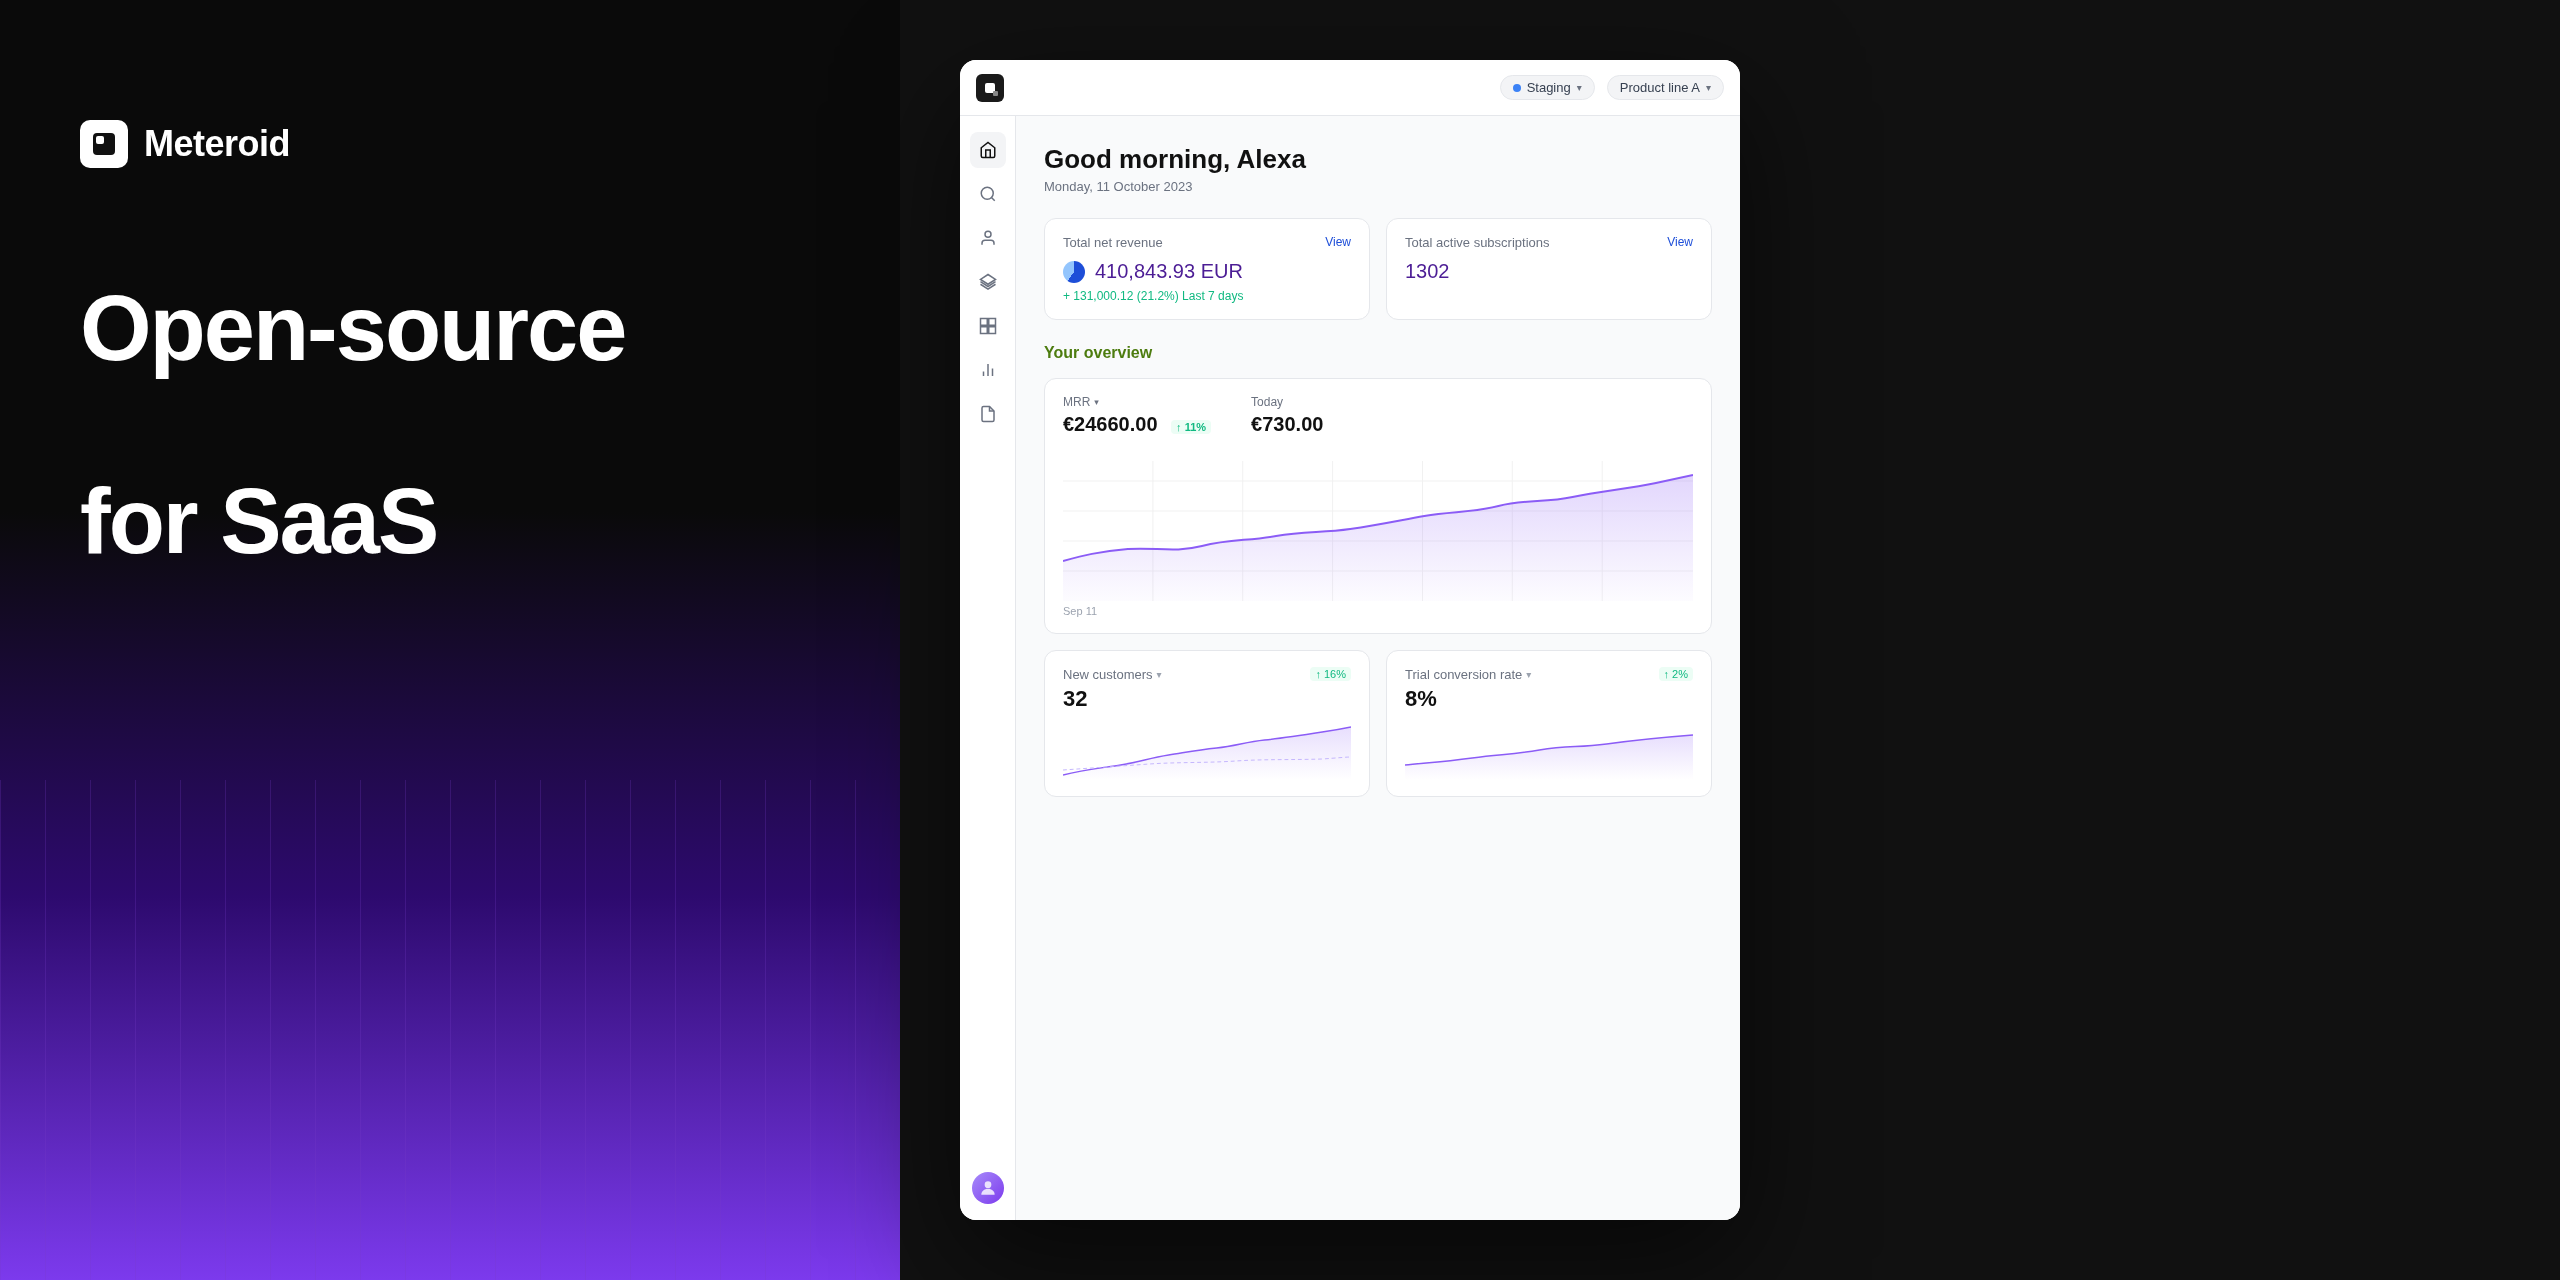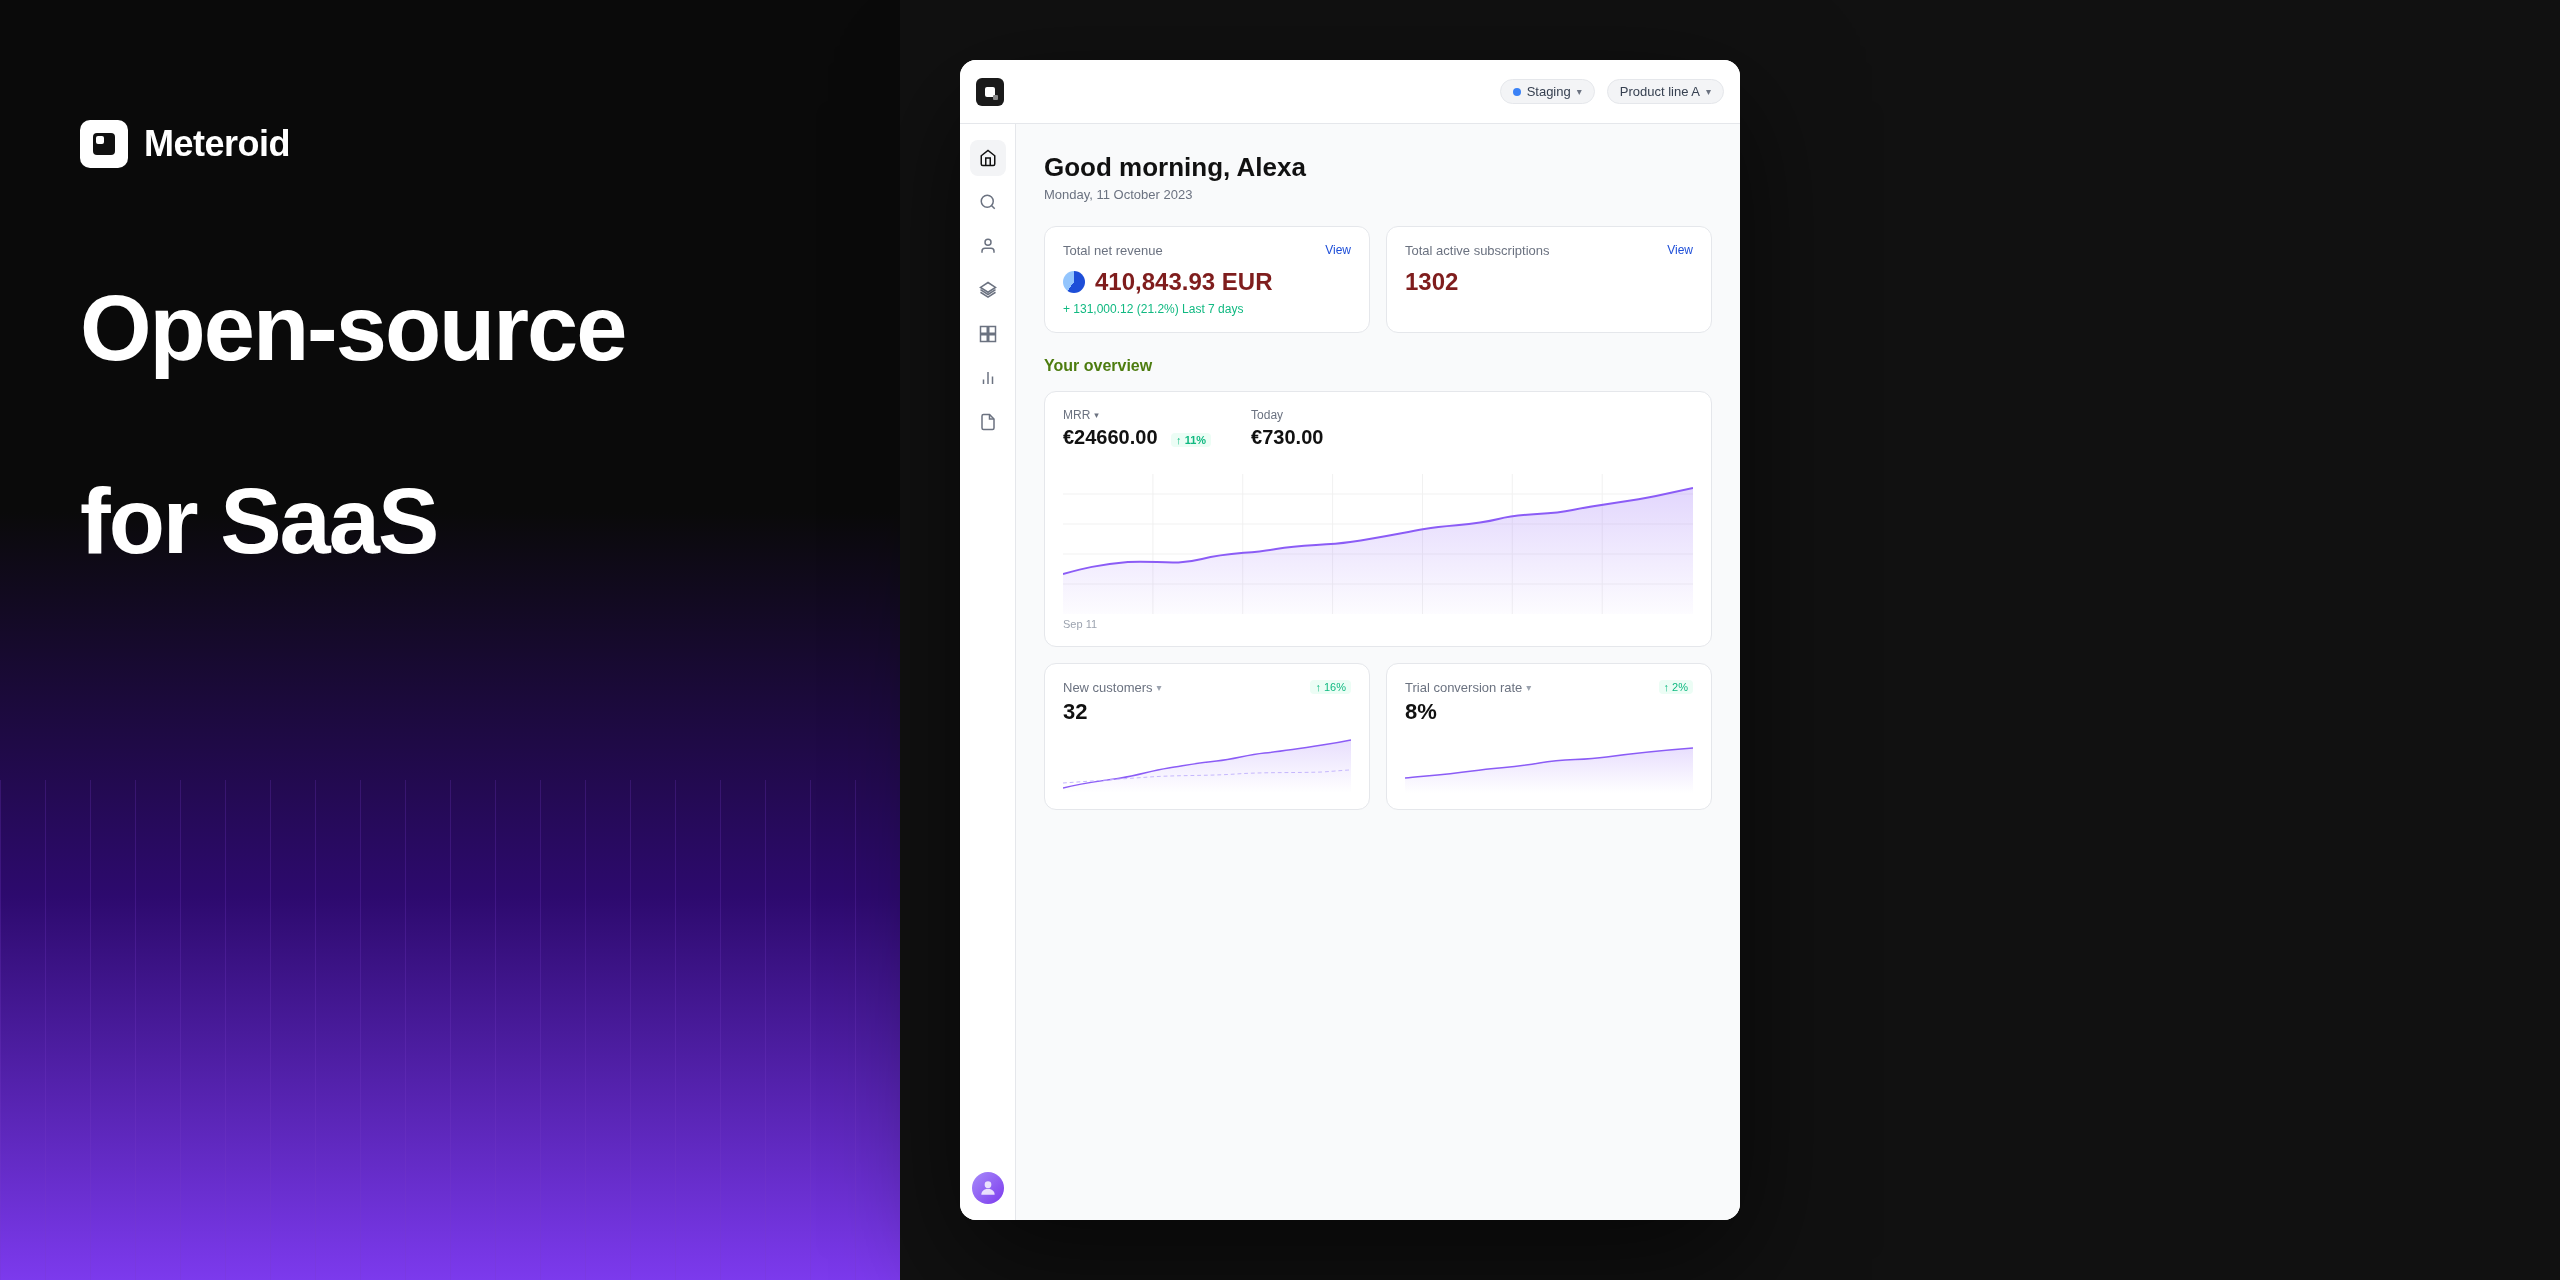--- a/index.html
+++ b/index.html
@@ -114,21 +114,21 @@
       background: #f5f5f5;
       border-radius: 16px;
       overflow: hidden;
       box-shadow: 0 40px 120px rgba(0,0,0,0.6);
       display: flex;
       flex-direction: column;
     }
 
     
     .app-topbar {
-      height: 64px;
+      height: 56px;
       background: #fff;
       border-bottom: 1px solid #e5e7eb;
       display: flex;
       align-items: center;
       padding: 0 16px;
       gap: 12px;
       flex-shrink: 0;
     }
     .app-logo-small {
       width: 28px;
@@ -299,23 +299,23 @@
       margin-bottom: 6px;
     }
     .stat-globe {
       width: 22px;
       height: 22px;
       border-radius: 50%;
       background: conic-gradient(#1d4ed8 0% 60%, #93c5fd 60% 100%);
       flex-shrink: 0;
     }
     .stat-value {
-      font-size: 24px;
-      font-weight: 700;
-      color: #7f1d1d;
+      font-size: 20px;
+      font-weight: 400;
+      color: #4c1d95;
     }
     .stat-change {
       font-size: 12px;
       color: #10b981;
       margin-top: 2px;
     }
 
     
     .overview-title {
       font-size: 16px;

